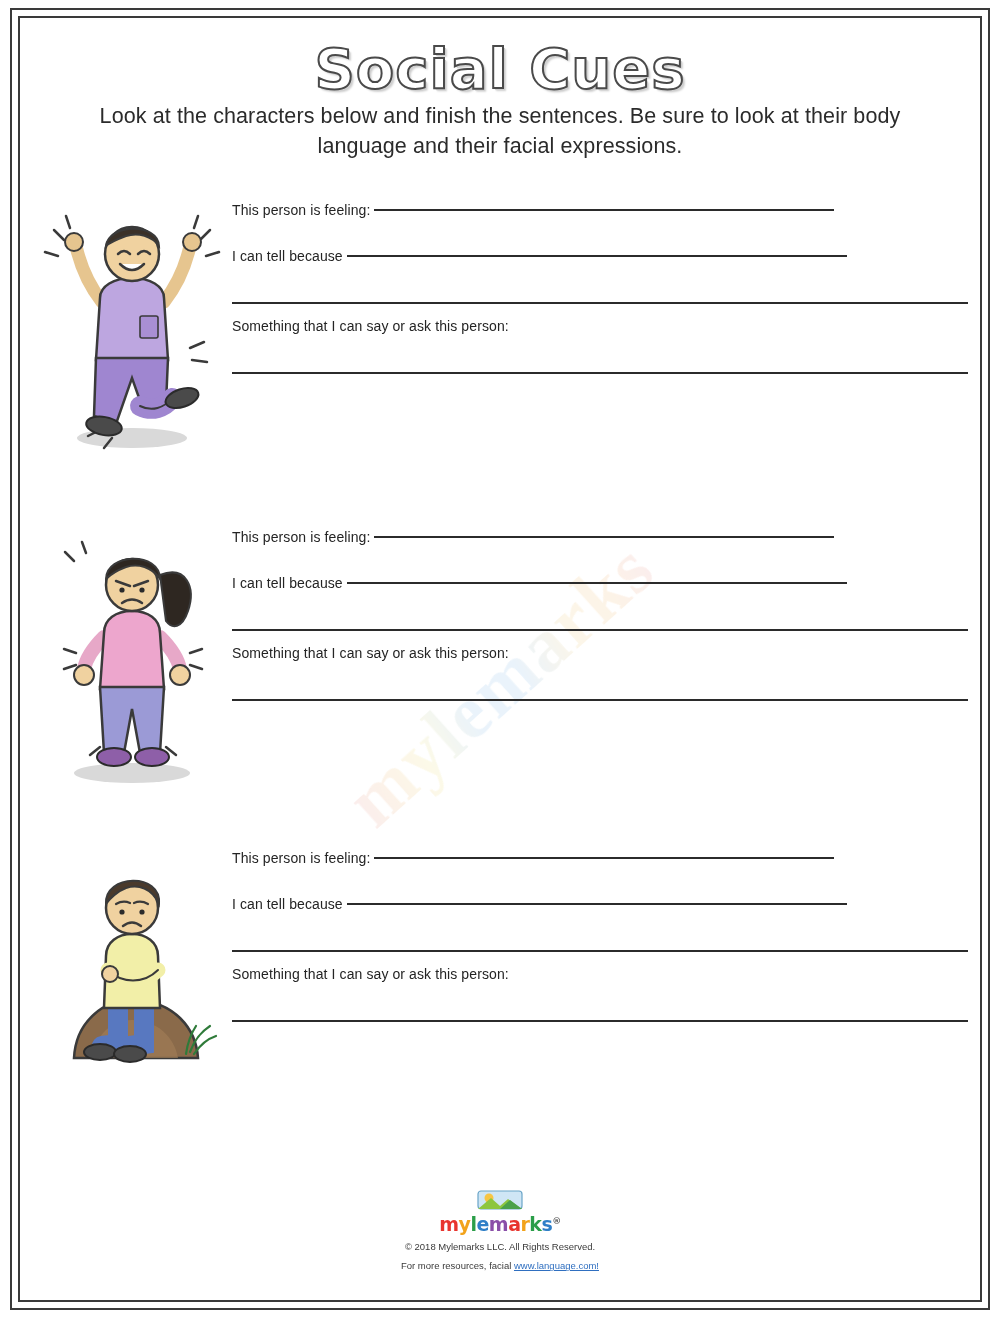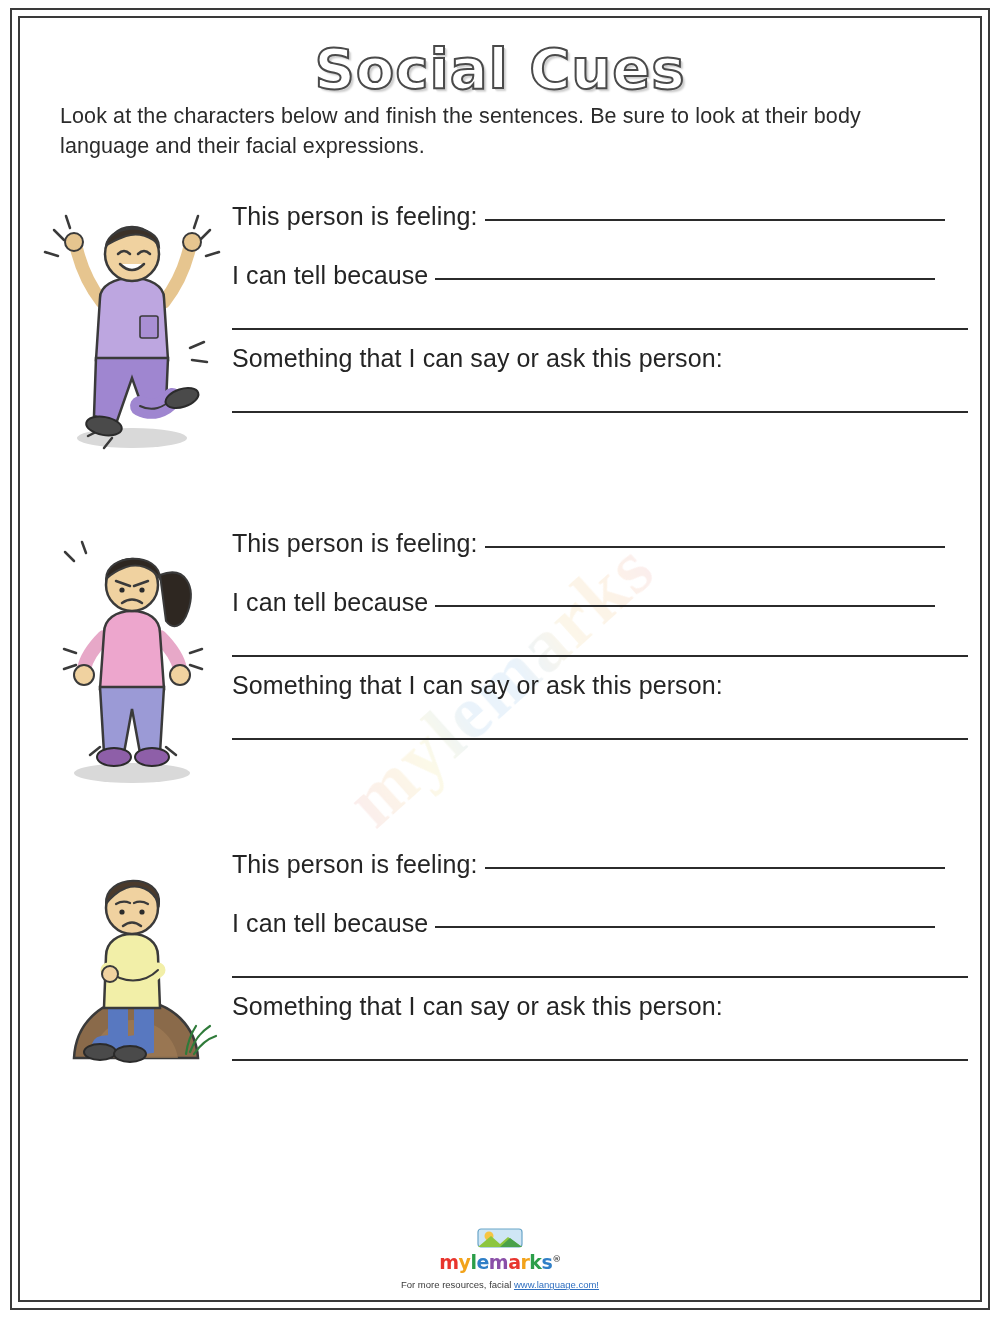--- a/index.html
+++ b/index.html
@@ -84,21 +84,21 @@
     color: #ffffff;
     -webkit-text-stroke: 2px #4a4a4a;
     text-shadow:
       1px 1px 0 #d8d8d8,
       2px 2px 0 #cfcfcf,
       3px 3px 2px rgba(0,0,0,0.18);
     margin: 14px 0 2px 0;
     line-height: 1.05;
   }
   .subtitle {
-    text-align: left;
+    text-align: center;
     font-size: 21.5px;
     line-height: 1.42;
     color: #2b2b2b;
     margin: 0 auto 0 auto;
     max-width: 880px;
     letter-spacing: 0.1px;
   }
 
   
   .block {
@@ -113,21 +113,21 @@
     justify-content: center;
     align-items: flex-start;
     position: relative;
   }
   .prompts {
     flex: 1 1 auto;
     position: relative;
     padding-top: 4px;
   }
   .prompt-row {
-    font-size: 25px;
+    font-size: 14px;
     color: #242424;
     white-space: nowrap;
     margin-bottom: 4px;
     letter-spacing: 0.1px;
   }
   .prompt-row .label {
     display: inline-block;
   }
   .rule {
     display: inline-block;
@@ -142,21 +142,21 @@
     width: 100%;
   }
   .spacer-sm { height: 26px; }
   .spacer-md { height: 34px; }
 
   
   .footer {
     position: absolute;
     left: 0;
     right: 0;
-    bottom: 0;
+    bottom: 19px;
     text-align: center;
   }
   .logo {
     font-family: "DejaVu Sans", sans-serif;
     font-weight: bold;
     font-size: 19px;
     letter-spacing: -0.5px;
     line-height: 1;
     display: inline-block;
   }
@@ -373,19 +373,20 @@
     <div class="footer">
       <svg class="sun-icon" width="56" height="26" viewBox="0 0 56 26">
         <rect x="6" y="4" width="44" height="18" rx="3" fill="#cfe6f5" stroke="#6aa5c8" stroke-width="1.2"></rect>
         <circle cx="17" cy="11" r="4.5" fill="#f7c544"></circle>
         <path d="M6 22 L19 11 L28 19 L36 12 L50 22 Z" fill="#8dc63f"></path>
         <path d="M28 22 L38 13 L50 22 Z" fill="#4aa14a"></path>
       </svg>
       <div class="logo">
         <span class="l1">m</span><span class="l2">y</span><span class="l3">l</span><span class="l4">e</span><span class="l5">m</span><span class="l6">a</span><span class="l7">r</span><span class="l8">k</span><span class="l9">s</span><span class="reg">®</span>
       </div>
+      <div class="footer-line">© 2018 Mylemarks LLC. All Rights Reserved.</div>
       <div class="footer-line">
         <span>For more resources, facial </span><span class="footer-link">www.language.com!</span>
       </div>
     </div>
 
   </div>
 </div>
 
 </body></html>

